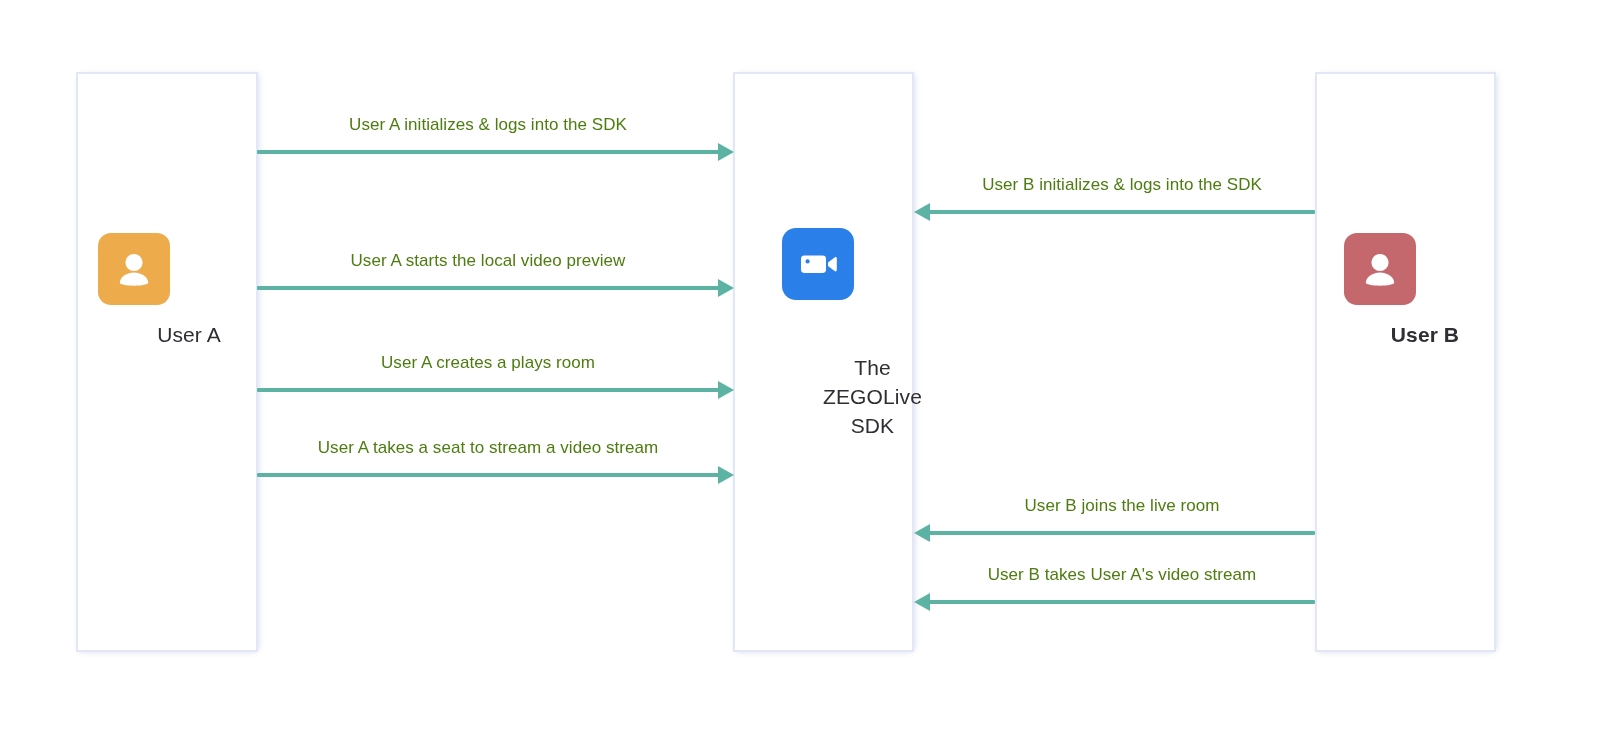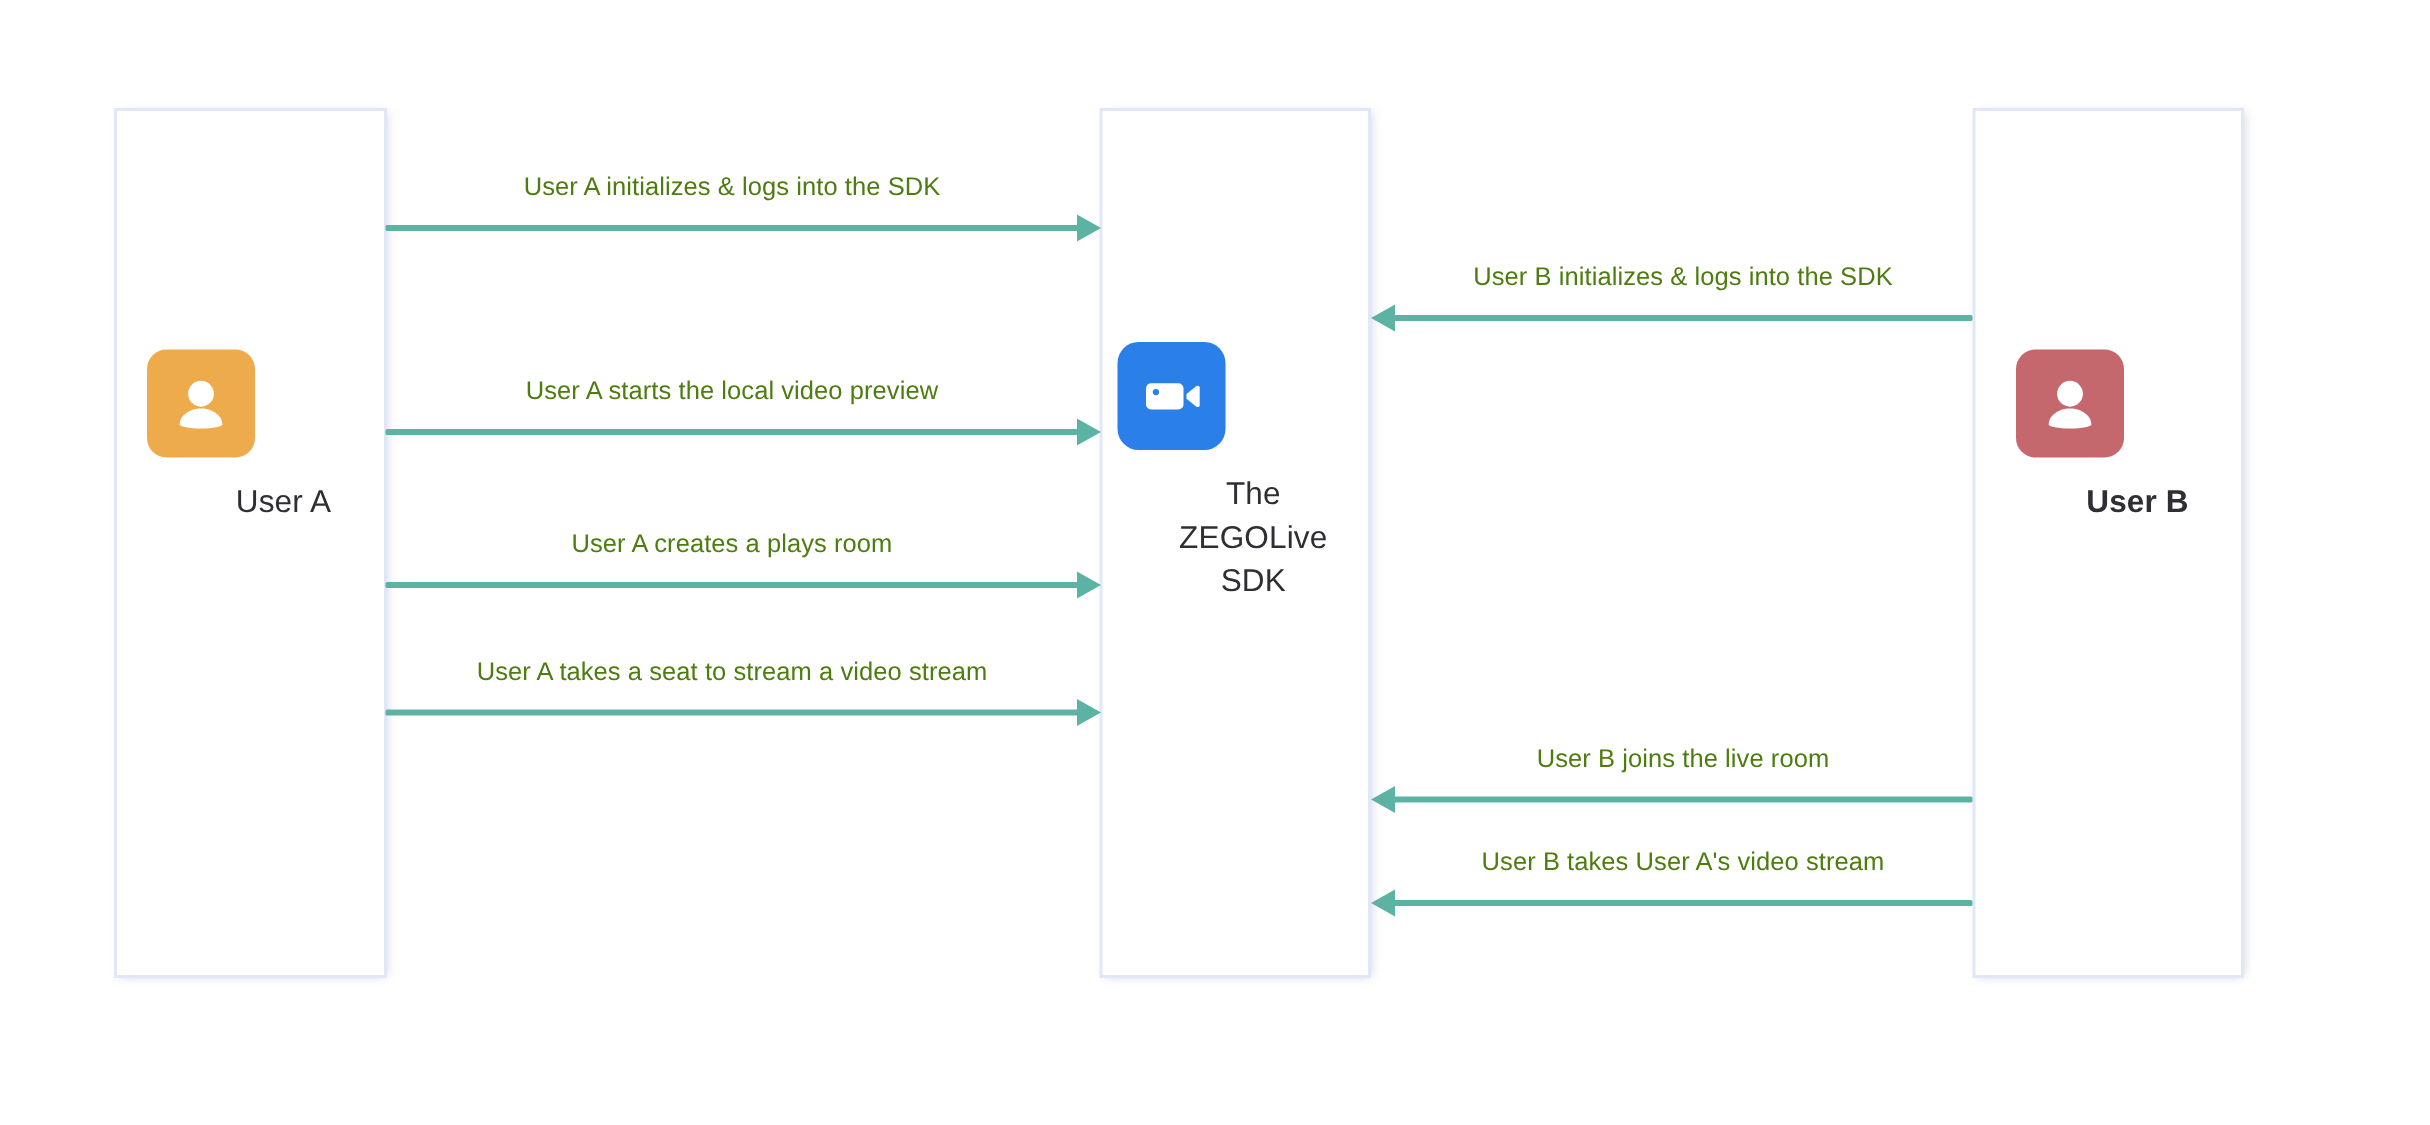--- a/index.html
+++ b/index.html
@@ -123,21 +123,21 @@
   <div class="actor a" style="left:76px; width:182px;">
     <div class="avatar-tile user-a">
       <svg width="44" height="44" viewBox="0 0 44 44">
         <circle cx="22" cy="15.5" r="8.6" fill="#ffffff"></circle>
         <path d="M22 25.4c-8.1 0-14.2 5.2-14.2 10.4 0 1.6 6.4 2.9 14.2 2.9s14.2-1.3 14.2-2.9c0-5.2-6.1-10.4-14.2-10.4z" fill="#ffffff"></path>
       </svg>
     </div>
     <div class="actor-caption">User A</div>
   </div>
 
-  <div class="actor sdk" style="left:723px; width:181px;">
+  <div class="actor sdk" style="left:760px; width:181px;gap:38px;">
     <div class="avatar-tile sdk">
       <svg width="46" height="46" viewBox="0 0 46 46">
         <rect x="6" y="14.5" width="25" height="17.5" rx="3.4" fill="#ffffff"></rect>
         <path d="M33 21.6l6.6-5.2c.9-0.7 2.2-0.1 2.2 1v11.7c0 1.1-1.3 1.7-2.2 1l-6.6-5.2z" fill="#ffffff"></path>
         <circle cx="12.6" cy="20.4" r="2.1" fill="#2a7fe8"></circle>
       </svg>
     </div>
     <div class="actor-caption">The
 ZEGOLive
 SDK</div>

